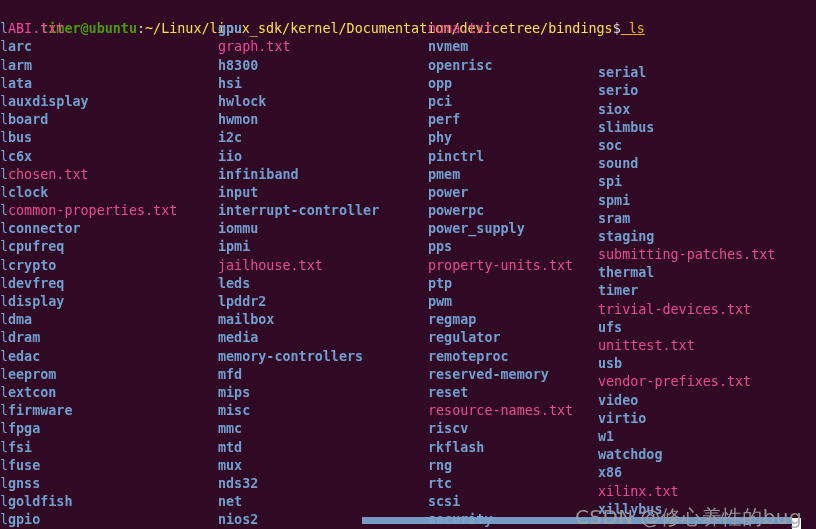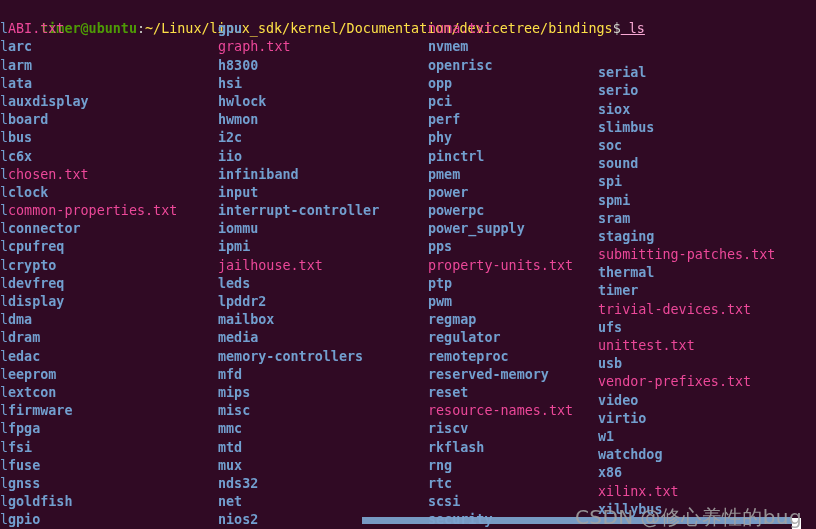--- a/index.html
+++ b/index.html
@@ -47,21 +47,21 @@
     width: 816px;
     height: 18.2px;
   }
 
   
   .prompt-line { top: 2px; padding-left: 8px; }
   .user { color: #4e9a06; font-weight: bold; }
   .colon { color: #d3d7cf; }
   .path { color: #fde047; font-weight: normal; margin-top: 12px; }
   .dollar { color: #d3d7cf; }
-  .cmd { color: #f9a8d4; text-decoration: underline; }
+  .cmd { color: #eab308; text-decoration: underline; }
 
   
   .listing {
     position: absolute;
     top: 20.2px;
     left: 0;
     width: 816px;
   }
   .col {
     position: absolute;

